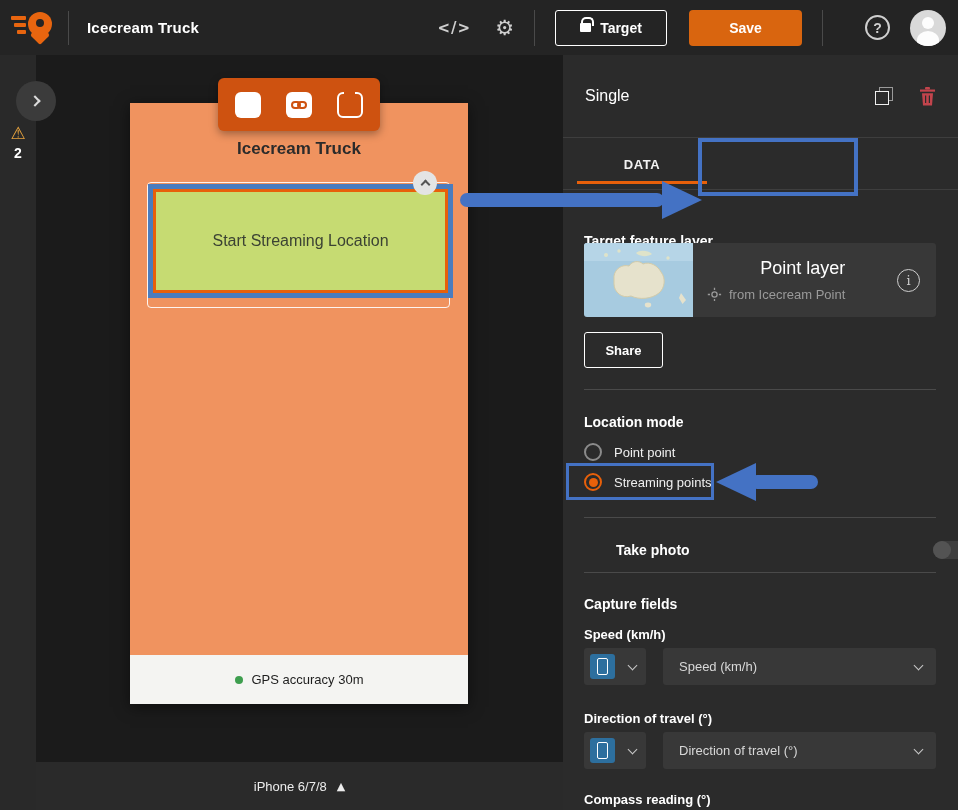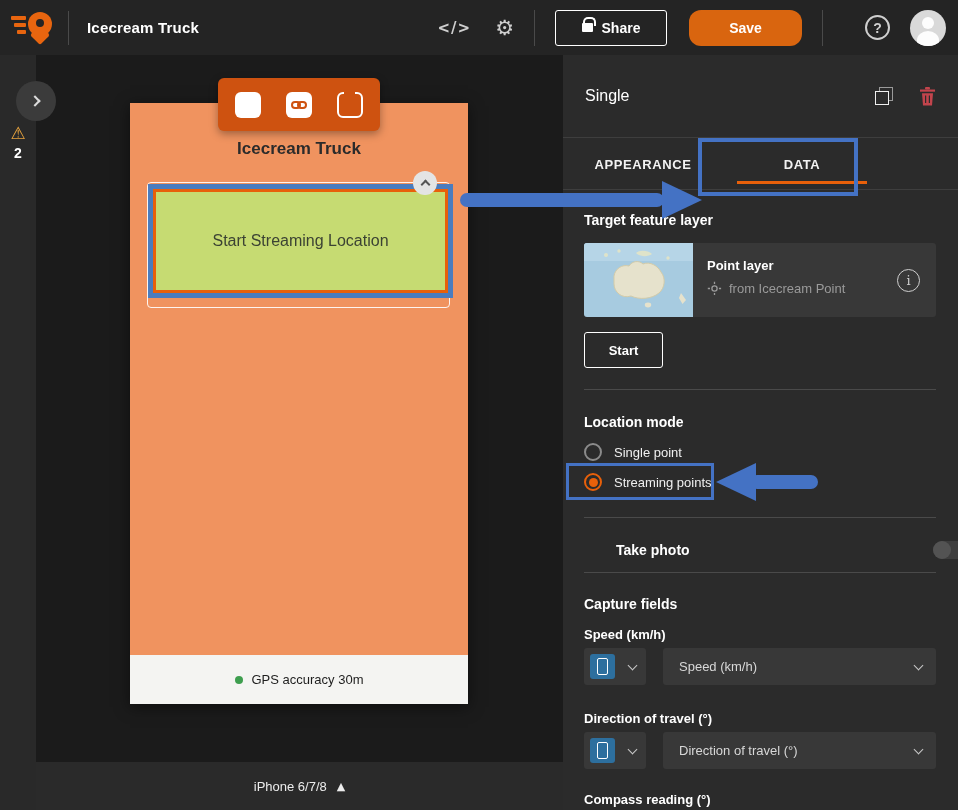--- a/index.html
+++ b/index.html
@@ -28,21 +28,21 @@
   .glyph-icon { color:#cfcfcf; font-family:"DejaVu Sans", sans-serif; }
   .code-icon { font-size:15px; font-weight:bold; letter-spacing:1px; cursor:pointer; }
   .gear-icon { font-size:21px; margin-left:24px; cursor:pointer; }
   .hdr-div2 { width:1px; height:36px; background:#4a4a4a; margin:0 20px; }
   .share-btn { width:112px; height:36px; border:1px solid #fff; border-radius:3px; background:transparent;
     color:#fff; font-weight:bold; font-size:14px; display:flex; align-items:center; justify-content:center; cursor:pointer;
     font-family:"Liberation Sans", sans-serif; }
   .lock { position:relative; width:11px; height:9px; background:#fff; border-radius:1px; margin-right:9px; }
   .lock::before { content:''; position:absolute; left:1px; top:-6px; width:9px; height:7px;
     border:2px solid #fff; border-bottom:none; border-radius:5px 5px 0 0; }
-  .save-btn { width:113px; height:36px; margin-left:22px; background:#D9650F; border:none; border-radius:12px;
+  .save-btn { width:113px; height:36px; margin-left:22px; background:#D9650F; border:none; border-radius:4px;
     color:#fff; font-weight:bold; font-size:14px; cursor:pointer; font-family:"Liberation Sans", sans-serif; }
   .help-btn { width:25px; height:25px; border:2px solid #cfcfcf; border-radius:50%; color:#cfcfcf;
     display:flex; align-items:center; justify-content:center; font-size:14px; font-weight:bold;
     margin-left:22px; background:transparent; cursor:pointer; }
   .avatar { width:36px; height:36px; border-radius:50%; background:#D9D9D9; margin:0 12px 0 20px;
     position:relative; overflow:hidden; cursor:pointer; }
   .avatar::before { content:''; position:absolute; left:12px; top:7px; width:12px; height:12px; background:#fdfdfd; border-radius:50%; }
   .avatar::after { content:''; position:absolute; left:7px; top:21px; width:22px; height:18px; background:#fdfdfd; border-radius:50% 50% 0 0; }
 
   
@@ -105,21 +105,21 @@
     letter-spacing:.6px; color:#f2f2f2; cursor:pointer; position:relative; background:transparent; border:none;
     font-family:"Liberation Sans", sans-serif; }
   .tab-appearance { width:160px; }
   .tab-data { width:158px; }
   .tab-underline { position:absolute; left:14px; bottom:5px; width:130px; height:3px; background:#E8600A; }
 
   .p-heading { position:absolute; left:21px; font-size:14px; font-weight:bold; color:#fff; }
   .layer-card { position:absolute; left:21px; top:188px; width:352px; height:74px; background:#383838; border-radius:3px; display:flex; }
   .layer-thumb { width:109px; height:74px; border-radius:3px 0 0 3px; overflow:hidden; flex:none; }
   .layer-meta { padding:15px 0 0 14px; }
-  .layer-name { font-size:13px; font-weight:bold; }
+  .layer-name { font-size:18px; font-weight:normal;text-align:right; }
   .layer-src-row { display:flex; align-items:center; margin-top:8px; gap:7px; }
   .layer-src { color:#9a9a9a; font-size:13px; }
   .info-btn { position:absolute; right:16px; top:26px; width:23px; height:23px; border:1.5px solid #cfcfcf;
     border-radius:50%; background:transparent; color:#cfcfcf; font-size:13px; cursor:pointer;
     display:flex; align-items:center; justify-content:center; font-family:"DejaVu Serif", serif; }
   .change-btn { position:absolute; left:21px; top:277px; width:79px; height:36px; border:1px solid #fff;
     border-radius:3px; background:transparent; color:#fff; font-weight:bold; font-size:13px; cursor:pointer;
     font-family:"Liberation Sans", sans-serif; }
   .divider { position:absolute; left:21px; width:352px; height:1px; background:#4a4a4a; }
 
@@ -163,21 +163,21 @@
     <div class="pin"></div>
   </div>
   <div class="hdr-div" style="margin-left:12px;"></div>
   <div class="hdr-title">Icecream Truck</div>
   <div class="hdr-right">
     <span class="glyph-icon code-icon">&lt;/&gt;</span>
     <span class="glyph-icon gear-icon">⚙</span>
     <div class="hdr-div2"></div>
     <button class="share-btn">
       <span class="lock"></span>
-      <span>Share</span>
+      <span>Target</span>
     </button>
     <button class="save-btn">Save</button>
     <div class="hdr-div2"></div>
     <button class="help-btn">
         <span>?</span>
       </button>
     <div class="avatar"></div>
   </div>
 </div>
 
@@ -246,28 +246,27 @@
           <rect x="1" y="2.5" width="15" height="2.2" fill="#C2444C"></rect>
           <path d="M3 6.2 h11 l-1 12.3 h-9 Z" fill="#C2444C"></path>
           <line x1="6.6" y1="8.5" x2="6.6" y2="16" stroke="#2B2B2B" stroke-width="1.2"></line>
           <line x1="10.4" y1="8.5" x2="10.4" y2="16" stroke="#2B2B2B" stroke-width="1.2"></line>
         </svg>
       </button>
     </span>
   </div>
 
   <div class="tabs">
-    <button class="tab tab-appearance">APPEARANCE</button>
     <button class="tab tab-data">
       <span>DATA</span>
       <span class="tab-underline"></span>
     </button>
   </div>
 
-  <div class="p-heading" style="top:157px;">Target feature layer</div>
+  <div class="p-heading" style="top:178px;">Target feature layer</div>
 
   <div class="layer-card">
     <div class="layer-thumb">
       <svg width="109" height="74" viewBox="0 0 109 74">
         <rect width="109" height="74" fill="#A7CBE0"></rect>
         <rect width="109" height="18" fill="#B6D5E7"></rect>
         <path d="M52 10 C56 6.5 64 7.5 68 11 C64 14 56 14 52 10 Z" fill="#DFE3C9"></path>
         <circle cx="22" cy="12" r="2" fill="#DFE3C9"></circle>
         <circle cx="35" cy="8" r="1.7" fill="#DFE3C9"></circle>
         <circle cx="84" cy="15" r="1.7" fill="#DFE3C9"></circle>
@@ -284,29 +283,29 @@
           <path d="M7.5 0.8 v2.3 M7.5 11.9 v2.3 M0.8 7.5 h2.3 M11.9 7.5 h2.3" stroke-dasharray="2.2 1.2"></path>
         </svg>
         <span class="layer-src">from Icecream Point</span>
       </div>
     </div>
     <button class="info-btn">
         <span>i</span>
       </button>
   </div>
 
-  <button class="change-btn">Start</button>
+  <button class="change-btn">Share</button>
 
   <div class="divider" style="top:334px;"></div>
 
   <div class="p-heading" style="top:359px;">Location mode</div>
 
   <div class="radio-row" style="top:388px;">
     <span class="radio"></span>
-    <span class="radio-label">Single point</span>
+    <span class="radio-label">Point point</span>
   </div>
   <div class="radio-row" style="top:418px;">
     <span class="radio sel"></span>
     <span class="radio-label">Streaming points</span>
   </div>
 
   <div class="divider" style="top:462px;"></div>
 
   <div class="row-between" style="top:486px;">
     <span class="p-heading" style="position:static;">Take photo</span>

